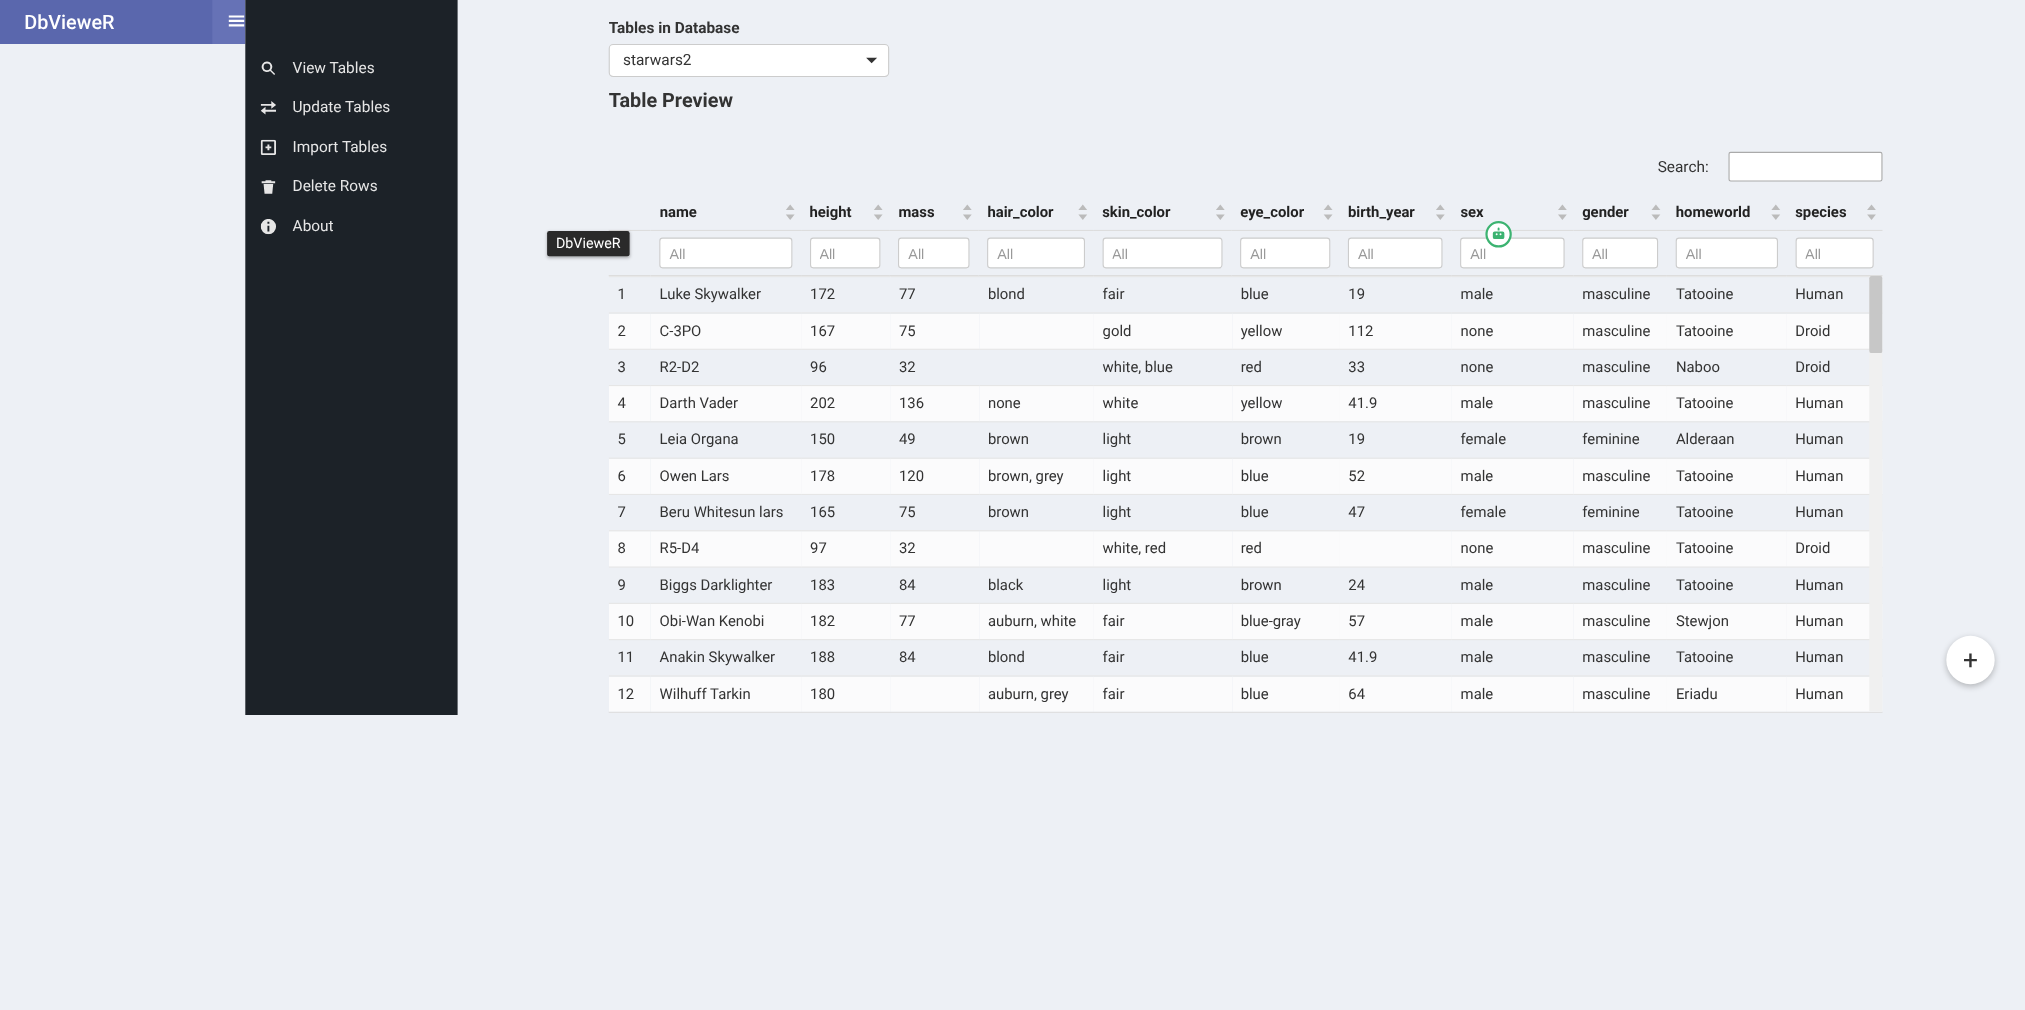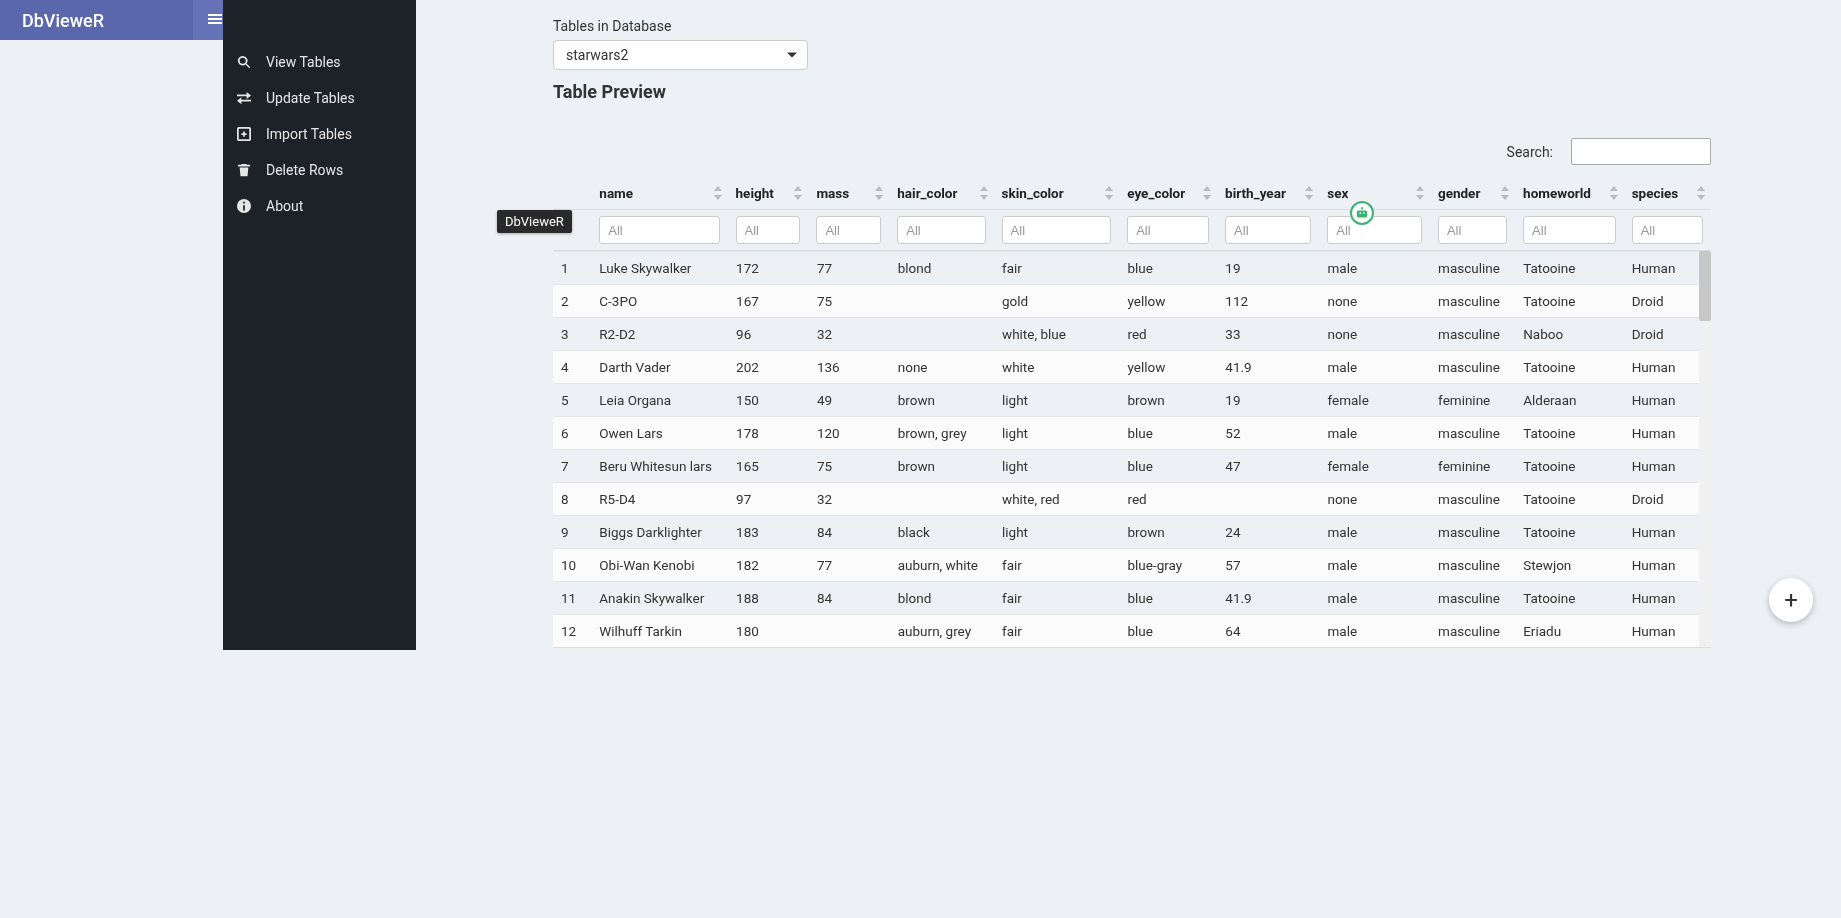--- a/index.html
+++ b/index.html
@@ -11,21 +11,21 @@
 .topbar-rest{flex:1;display:flex;align-items:center;padding-left:14px;}
 .menu-toggle{color:#fff;cursor:pointer;font-size:16px;line-height:1;}
 
 .body{flex:1;display:flex;min-height:0;}
 .sidebar{width:193px;background:#1c2228;color:#c9d1d9;padding-top:44px;}
 .sidebar-item{display:flex;align-items:center;gap:15px;padding:10px 14px;cursor:pointer;font-size:14px;color:#e6e6e6;}
 .sidebar-item .icon{width:14px;height:14px;display:inline-flex;align-items:center;justify-content:center;}
 .sidebar-item .icon svg{width:14px;height:14px;fill:#e6e6e6;}
 
 .main{flex:1;padding:18px 130px 20px 137px;overflow:auto;position:relative;}
-.section-label{font-weight:400;font-size:14px;margin-bottom:6px;color:#333;}
+.section-label{font-weight:700;font-size:14px;margin-bottom:6px;color:#333;}
 .select-wrap{position:relative;width:255px;height:30px;background:#fff;border:1px solid #ccc;border-radius:4px;display:flex;align-items:center;padding:0 30px 0 12px;cursor:pointer;margin-bottom:11px;}
 .select-wrap .caret{position:absolute;right:10px;top:50%;transform:translateY(-50%);width:0;height:0;border-left:5px solid transparent;border-right:5px solid transparent;border-top:5px solid #333;}
 h2.preview-title{font-size:18px;font-weight:700;margin-bottom:36px;}
 
 .search-row{display:flex;justify-content:flex-end;align-items:center;margin-bottom:12px;}
 .search-row label{font-size:14px;margin-right:18px;font-weight:400;}
 .search-row input{width:140px;height:27px;border:1px solid #aaa;border-radius:2px;padding:0 6px;font-size:13px;}
 
 .table-wrap{position:relative;}
 .tooltip-badge{position:absolute;top:33px;left:-56px;background:#2a2a2a;color:#fff;font-size:13px;padding:4px 8px;border-radius:2px;white-space:nowrap;box-shadow:0 1px 3px rgba(0,0,0,.3);}

